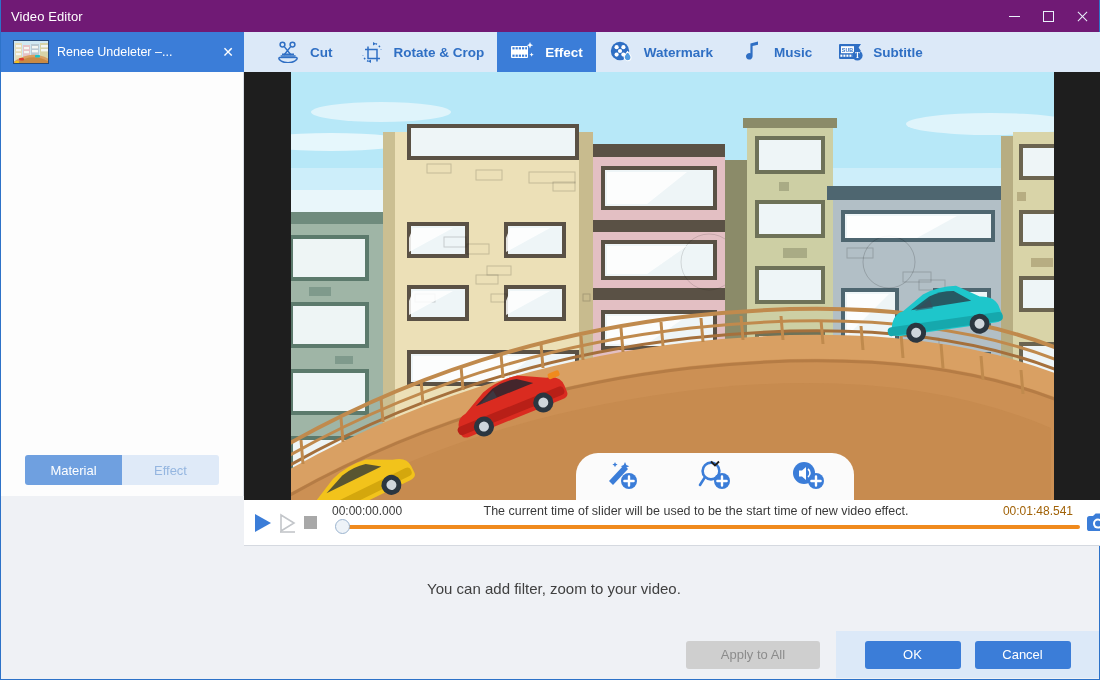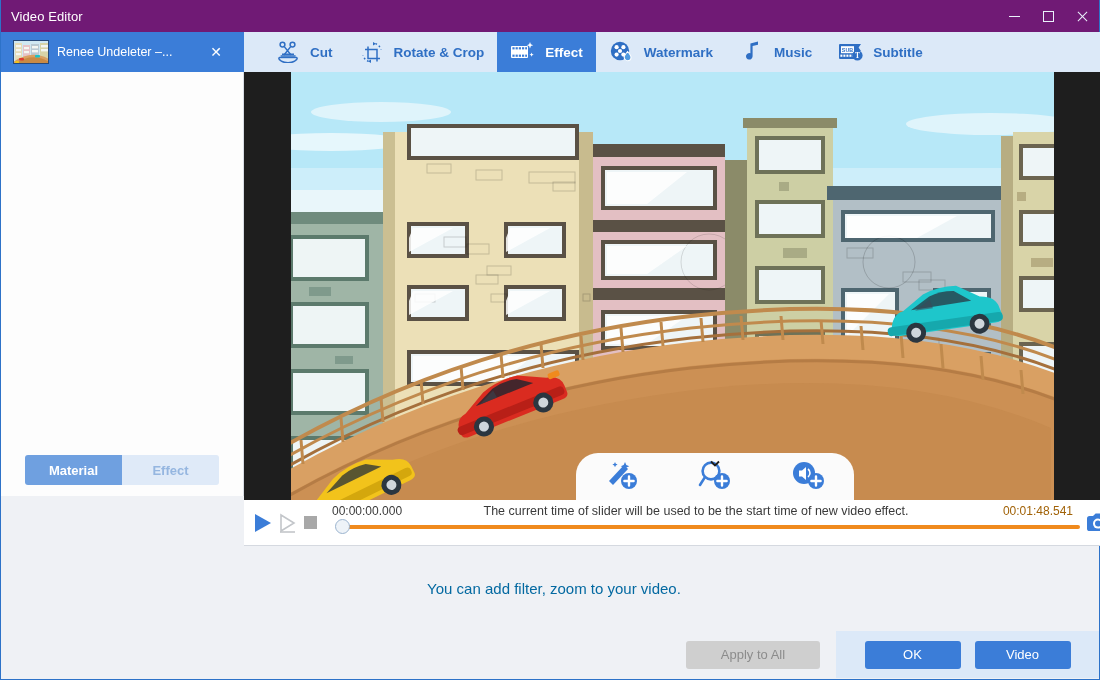--- a/index.html
+++ b/index.html
@@ -46,21 +46,21 @@
 
   
   .tabstrip {
     position: absolute; left: 0; top: 32px;
     width: 243px; height: 40px;
     background: #3b7dd8;
     display: flex; align-items: center;
   }
   .doc-tab {
     display: flex; align-items: center; width: 100%;
-    height: 40px; padding: 0 20px 0 12px; gap: 8px;
+    height: 40px; padding: 0 8px 0 12px; gap: 8px;
   }
   .tab-thumb {
     width: 36px; height: 24px; flex: 0 0 36px;
     border: 1px solid #27497a; position: relative; overflow: hidden;
     background: #cfe7f2;
   }
   .tab-label {
     color: #ffffff; font-size: 12.5px; flex: 1;
     white-space: nowrap; overflow: hidden;
   }
@@ -75,21 +75,21 @@
     width: 243px; height: 424px; background: #fdfdfd;
     border-right: 1px solid #d8dde4;
   }
   .seg-wrap {
     position: absolute; left: 24px; bottom: 11px;
     display: flex; border-radius: 3px; overflow: hidden;
   }
   .seg {
     width: 97px; height: 30px; display: flex;
     align-items: center; justify-content: center;
-    font-size: 13px; font-weight: bold;
+    font-size: 13px; font-weight: normal;
   }
   .seg.active { background: #6fa0e0; color: #ffffff; }
   .seg.inactive { background: #dfeaf8; color: #95b6e0; }
 
   
   .toolbar {
     position: absolute; left: 243px; top: 32px;
     width: 857px; height: 40px; background: #dce9f8;
     display: flex; align-items: center; padding-left: 18px;
   }
@@ -161,21 +161,21 @@
   .cam-chev { position: absolute; right: 26px; top: 19px; width: 9px; height: 7px; }
   .vol-btn { position: absolute; right: 5px; top: 13px; width: 20px; height: 20px; }
 
   
   .bottom {
     position: absolute; left: 0; top: 546px;
     width: 1098px; height: 132px; background: #eff1f5;
   }
   .bottom-msg {
     position: absolute; left: 0; right: 0; top: 34px;
-    text-align: center; font-size: 15px; color: #0369a1; padding-left: 8px;
+    text-align: center; font-size: 15px; color: #404040; padding-left: 8px;
   }
   .footer {
     position: absolute; left: 0; bottom: 0;
     width: 1098px; height: 47px; display: flex;
     align-items: center; justify-content: flex-end; gap: 0; padding-left: 40px;
   }
   .footer-right {
     background: #dce9f8; height: 47px; width: 263px;
     display: flex; align-items: center; justify-content: center; gap: 14px;
   }
@@ -640,18 +640,18 @@
       </svg>
     </div>
   </div>
 
   <div class="bottom">
     <div class="bottom-msg">You can add filter, zoom to your video.</div>
     <div class="footer">
       <div class="btn btn-apply">Apply to All</div>
       <div class="footer-right">
         <div class="btn btn-ok">OK</div>
-        <div class="btn btn-cancel">Video</div>
+        <div class="btn btn-cancel">Cancel</div>
       </div>
     </div>
   </div>
 
 </div>
 
 </body></html>

